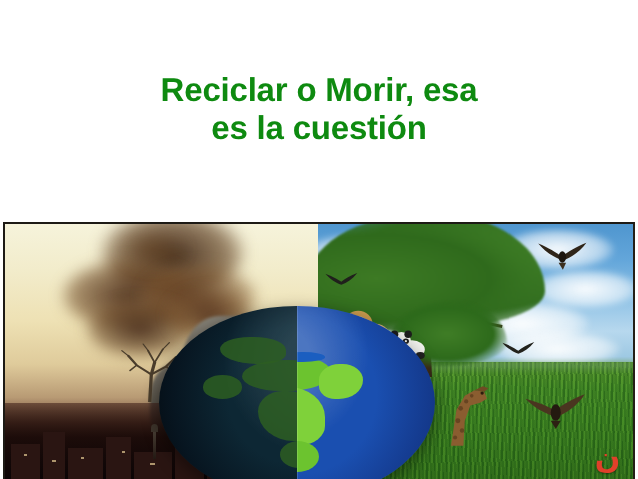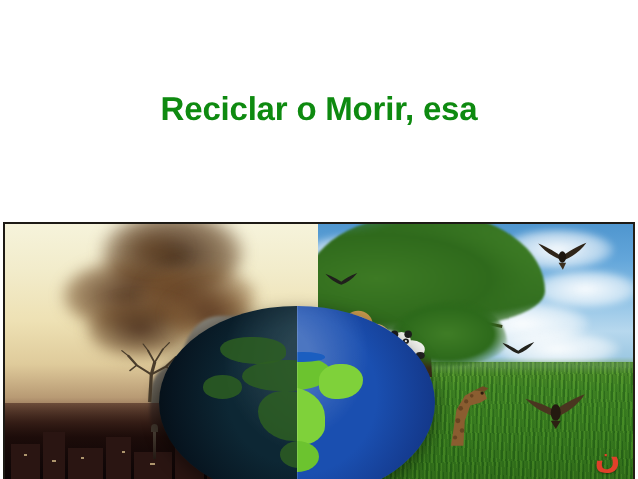--- a/index.html
+++ b/index.html
@@ -170,20 +170,21 @@
     text-shadow:0 1px 2px rgba(0,0,0,.4);
   }
 </style>
 </head>
 <body>
 
 <div id="slide">
 
   <div id="title-block">
     <div class="title-line">Reciclar o Morir, esa</div>
+    <div class="title-line">es la cuestión</div>
   </div>
 
   <div id="photo">
     <div id="photo-inner">
 
       <div class="half" id="left-half">
         <div class="smoke s1"></div>
         <div class="smoke s2"></div>
         <div class="smoke s3"></div>
         <div class="smoke s4"></div>

